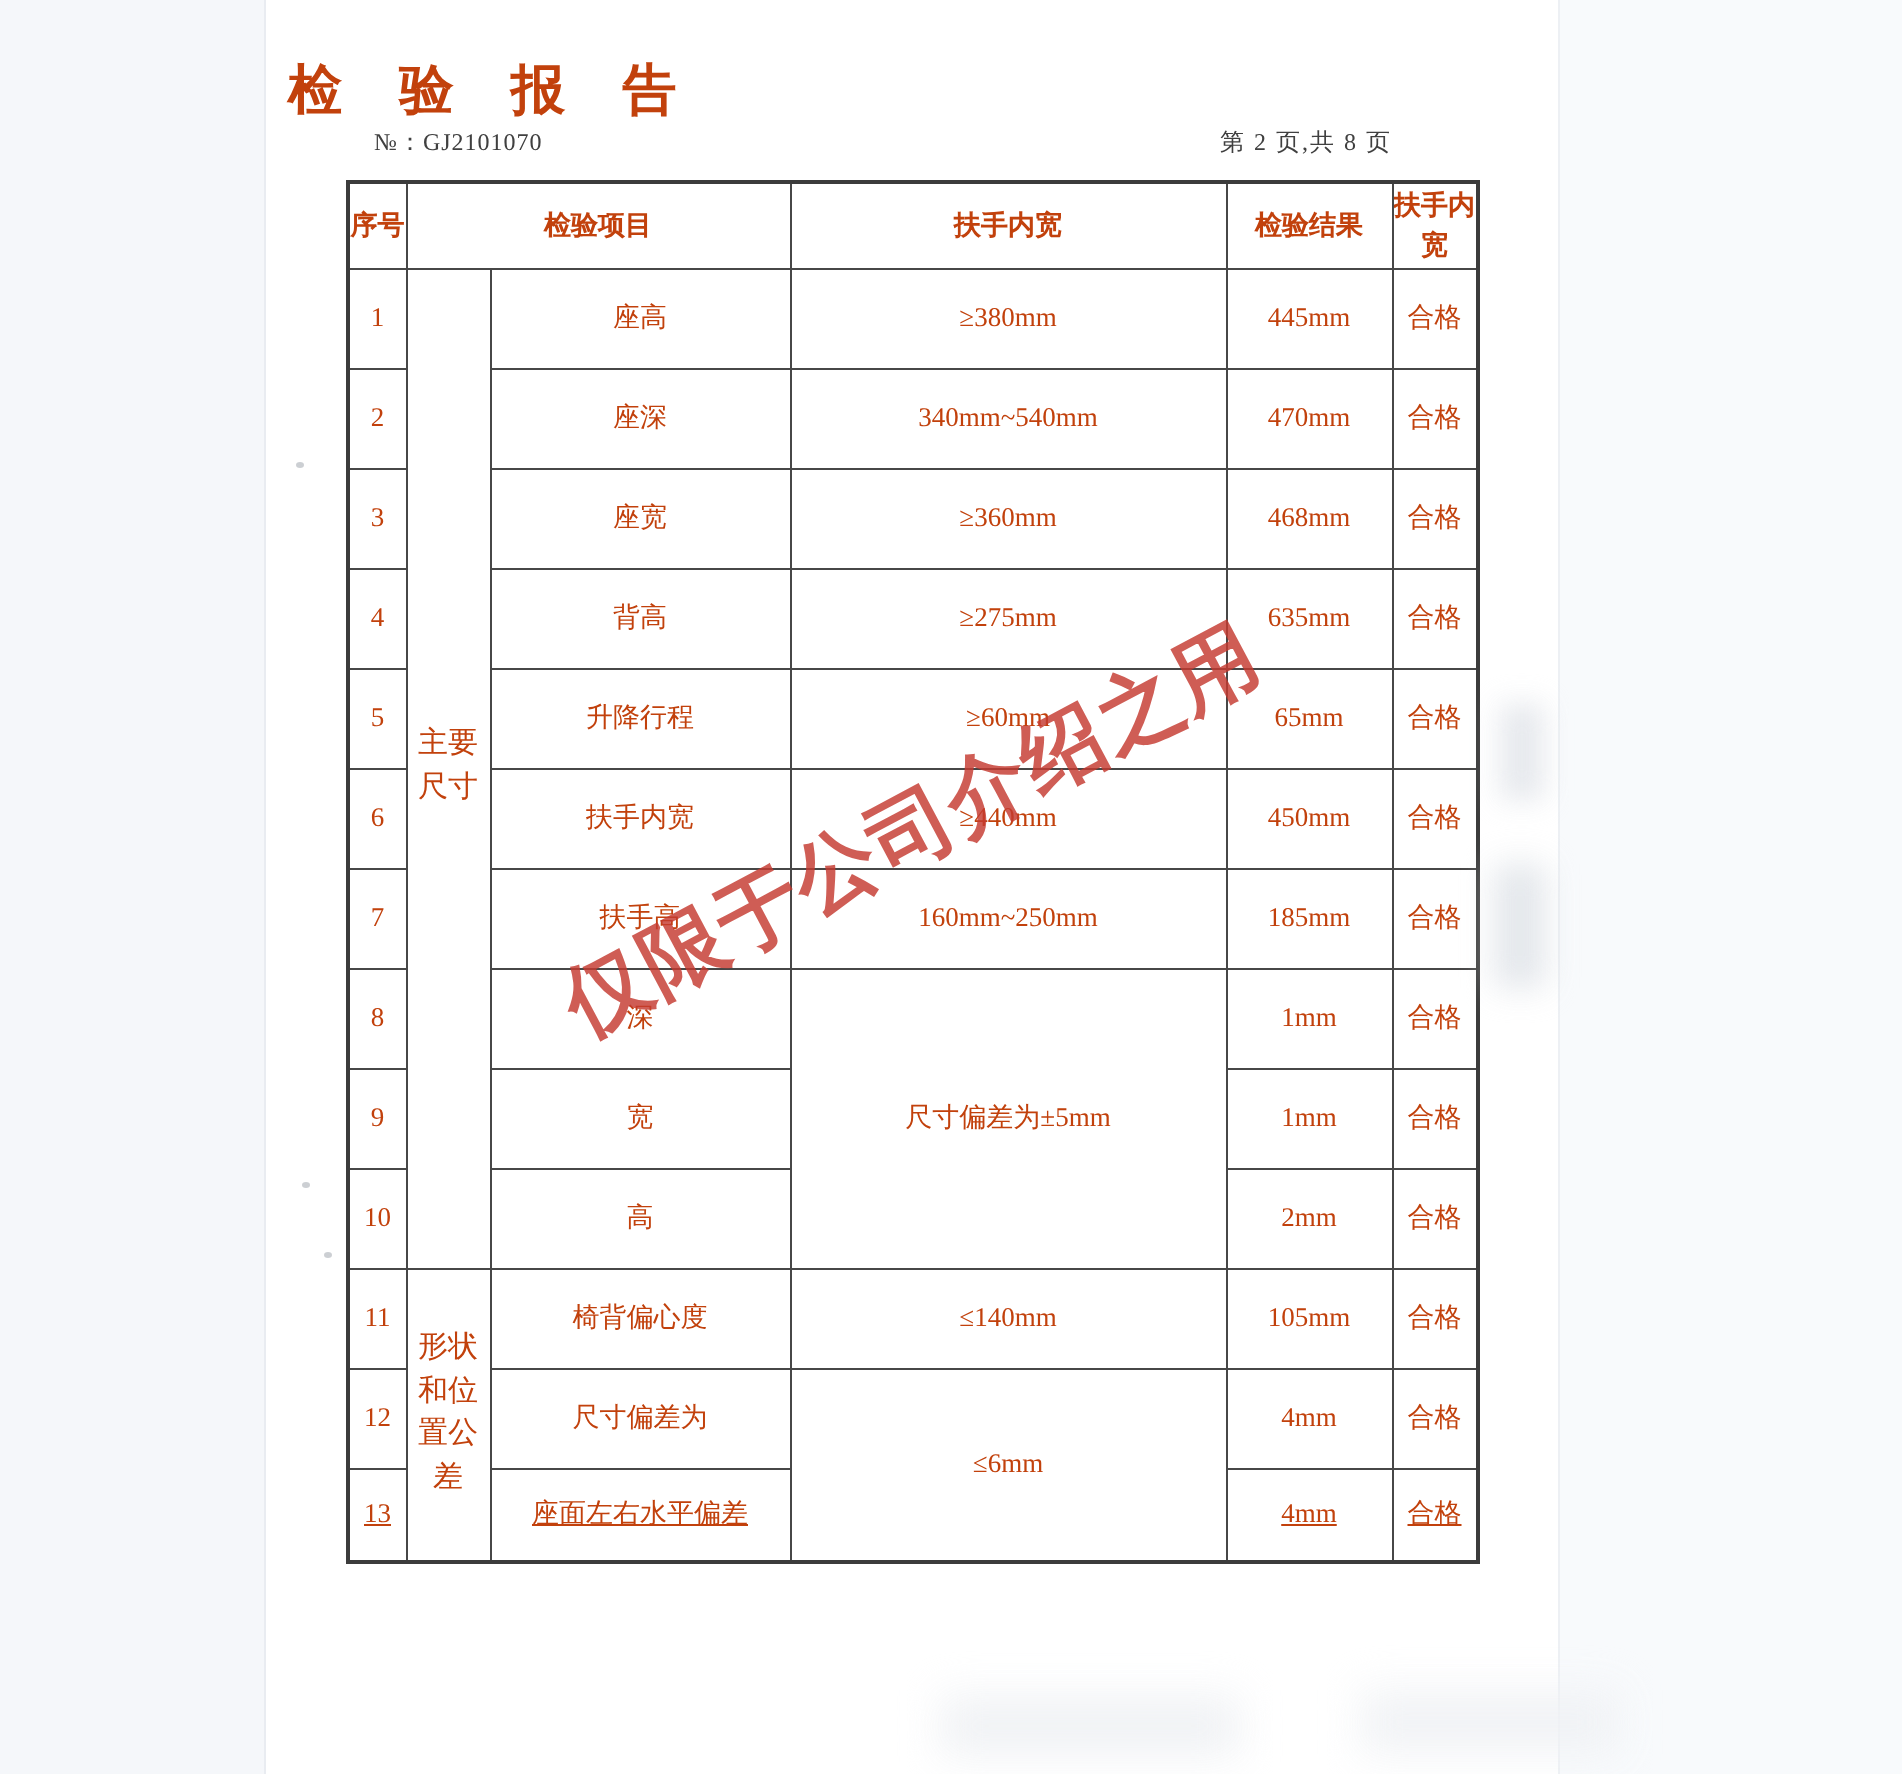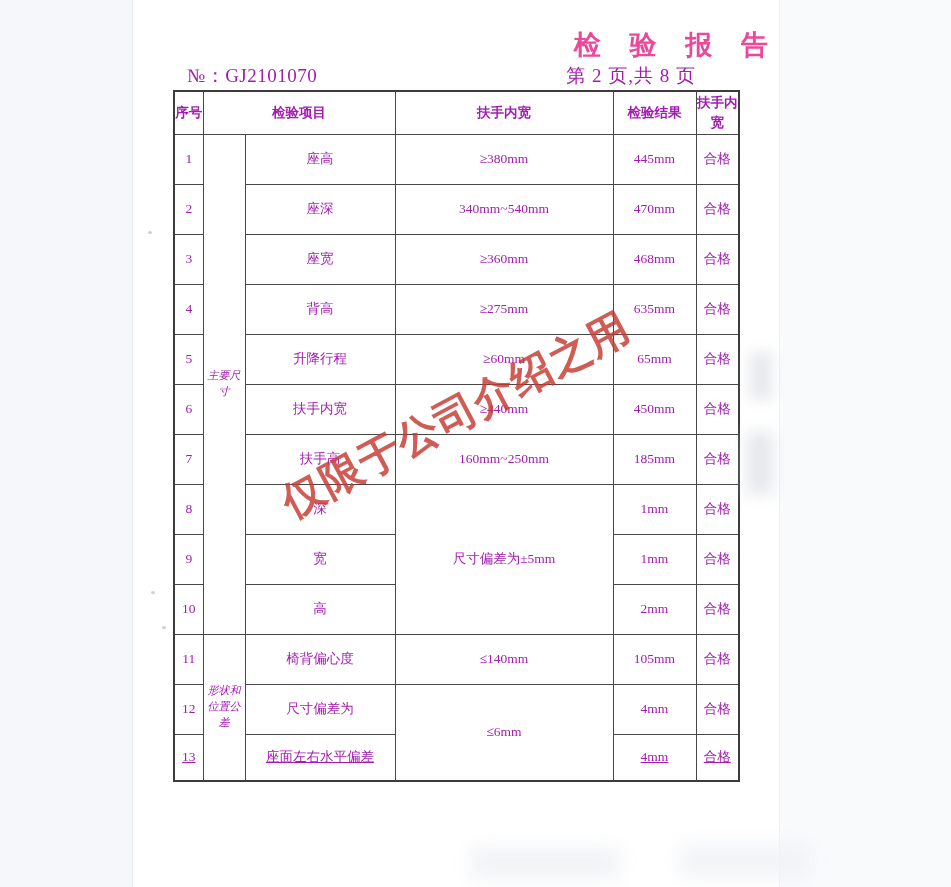--- a/index.html
+++ b/index.html
@@ -14,46 +14,46 @@
   .bg-left {
     position:absolute; left:0; top:0; width:133px; height:887px;
     background:#f5f7fa; border-right:1px solid #e9ecf1;
   }
   .bg-right {
     position:absolute; left:779px; top:0; width:172px; height:887px;
     background:#f8fafc; border-left:1px solid #edf0f4;
   }
   .doc-title {
     position:absolute; top:27px; left:133px; width:646px;
-    text-align:right; font-size:27px; font-weight:bold;
-    letter-spacing:11px; color:#ec4899; text-indent:11px;
+    text-align:left; font-size:27px; font-weight:bold;
+    letter-spacing:11px; color:#c2410c; text-indent:11px;
   }
   .meta-row {
     position:absolute; top:63px; left:173px; width:565px; height:20px;
-    font-size:19px; color:#a21caf;
+    font-size:12px; color:#404040;
   }
   .report-no { position:absolute; left:14px; top:0; letter-spacing:0.5px; }
   .page-info { position:absolute; right:42px; top:0; letter-spacing:1px; }
   table.report {
     position:absolute; left:173px; top:90px; width:565px;
     border-collapse:collapse; table-layout:fixed;
-    font-size:13.5px; color:#a21caf;
+    font-size:13.5px; color:#c2410c;
     border:2px solid #3c3c3c;
   }
   table.report th, table.report td {
     border:1.6px solid #474747;
     text-align:center; vertical-align:middle;
     padding:0; line-height:1.45;
     overflow:hidden;
   }
   table.report th { font-weight:bold; font-size:13.5px; word-break:break-all; }
   tr.hdr { height:43px; }
   tr.r { height:50px; }
   tr.r-last { height:47px;text-decoration:underline; }
-  td.group-cell { font-size:11px; word-break:break-all; line-height:1.4;font-style:italic; }
+  td.group-cell { font-size:15px; word-break:break-all; line-height:1.4; }
   .watermark {
     position:absolute; left:456px; top:415px;
     transform:translate(-50%,-50%) rotate(-28deg);
     font-size:42px; font-weight:bold; letter-spacing:1px;
     color:#c53a30; opacity:0.82; white-space:nowrap;
     pointer-events:none; z-index:5;
   }
   .artifact { position:absolute; pointer-events:none; }
   .smudge-a { left:750px; top:352px; width:22px; height:48px; background:#e2e5ea; filter:blur(7px); opacity:.85; }
   .smudge-b { left:747px; top:432px; width:26px; height:62px; background:#dfe3e8; filter:blur(8px); opacity:.85; }

